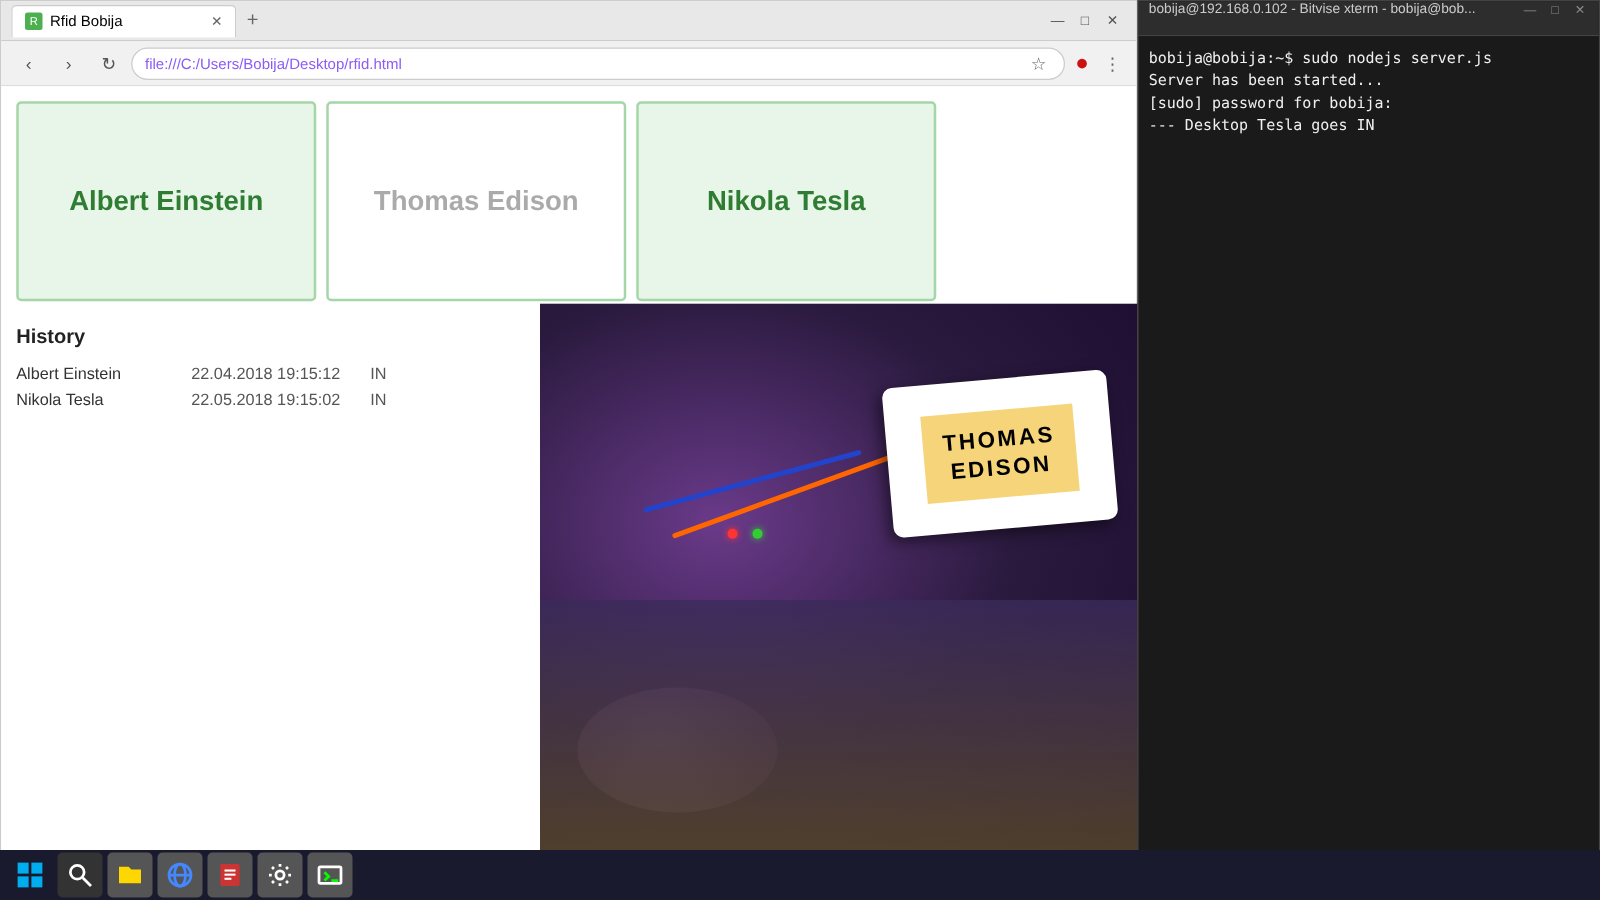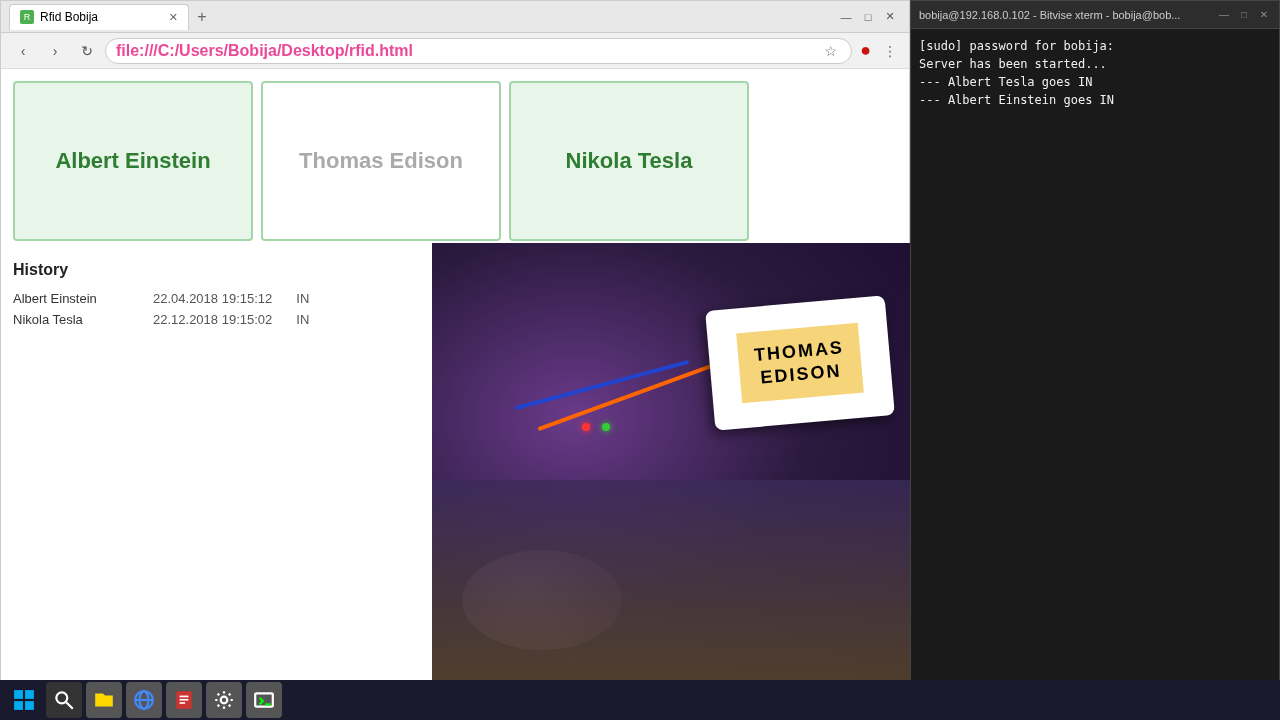--- a/index.html
+++ b/index.html
@@ -120,23 +120,22 @@
       border-radius: 13px;
       padding: 0 10px;
       font-size: 12px;
       background: white;
       display: flex;
       align-items: center;
       gap: 4px;
     }
     .address-text {
       flex: 1;
-      font-size: 16px;
-      color: #ec4899;
-      font-weight: bold;
+      font-size: 12px;
+      color: #8b5cf6;
     }
     .star-icon, .menu-icon {
       color: #666;
       font-size: 14px;
       cursor: pointer;
       padding: 0 4px;
     }
 
     
     .browser-content {
@@ -200,21 +199,21 @@
       height: 682px;
       background: #1a1a1a;
       border: 1px solid #444;
       display: flex;
       flex-direction: column;
     }
     .terminal-titlebar {
       height: 28px;
       background: #2d2d2d;
       display: flex;
-      align-items: center;
+      align-items: flex-start;
       padding: 0 8px;
       border-bottom: 1px solid #444;
     }
     .terminal-title {
       font-size: 11px;
       color: #ccc;
       flex: 1;
     }
     .terminal-controls {
       display: flex;
@@ -386,21 +385,21 @@
 
     <div class="history-section">
       <div class="history-title">History</div>
       <div class="history-row">
         <span class="history-name">Albert Einstein</span>
         <span class="history-time">22.04.2018 19:15:12</span>
         <span class="history-status">IN</span>
       </div>
       <div class="history-row">
         <span class="history-name">Nikola Tesla</span>
-        <span class="history-time">22.12.2018 19:15:02</span>
+        <span class="history-time">22.05.2018 19:15:02</span>
         <span class="history-status">IN</span>
       </div>
     </div>
   </div>
 </div>
 
 <div class="photo-area">
   <div class="photo-content">
 
     <div class="planet"></div>
@@ -425,24 +424,24 @@
 <div class="terminal-window">
   <div class="terminal-titlebar">
     <span class="terminal-title">bobija@192.168.0.102 - Bitvise xterm - bobija@bob...</span>
     <div class="terminal-controls">
       <button class="term-ctrl">—</button>
       <button class="term-ctrl">□</button>
       <button class="term-ctrl">✕</button>
     </div>
   </div>
   <div class="terminal-body">
+    <div>bobija@bobija:~$ sudo nodejs server.js</div>
+    <div>Server has been started...</div>
     <div>[sudo] password for bobija:</div>
-    <div>Server has been started...</div>
-    <div>--- Albert Tesla goes IN</div>
-    <div>--- Albert Einstein goes IN</div>
+    <div>--- Desktop Tesla goes IN</div>
   </div>
 </div>
 
 <div class="taskbar">
   <div class="taskbar-icon windows">
     <svg viewBox="0 0 20 20" fill="white">
       <rect x="1" y="1" width="8" height="8" fill="#00adef"></rect>
       <rect x="11" y="1" width="8" height="8" fill="#00adef"></rect>
       <rect x="1" y="11" width="8" height="8" fill="#00adef"></rect>
       <rect x="11" y="11" width="8" height="8" fill="#00adef"></rect>

